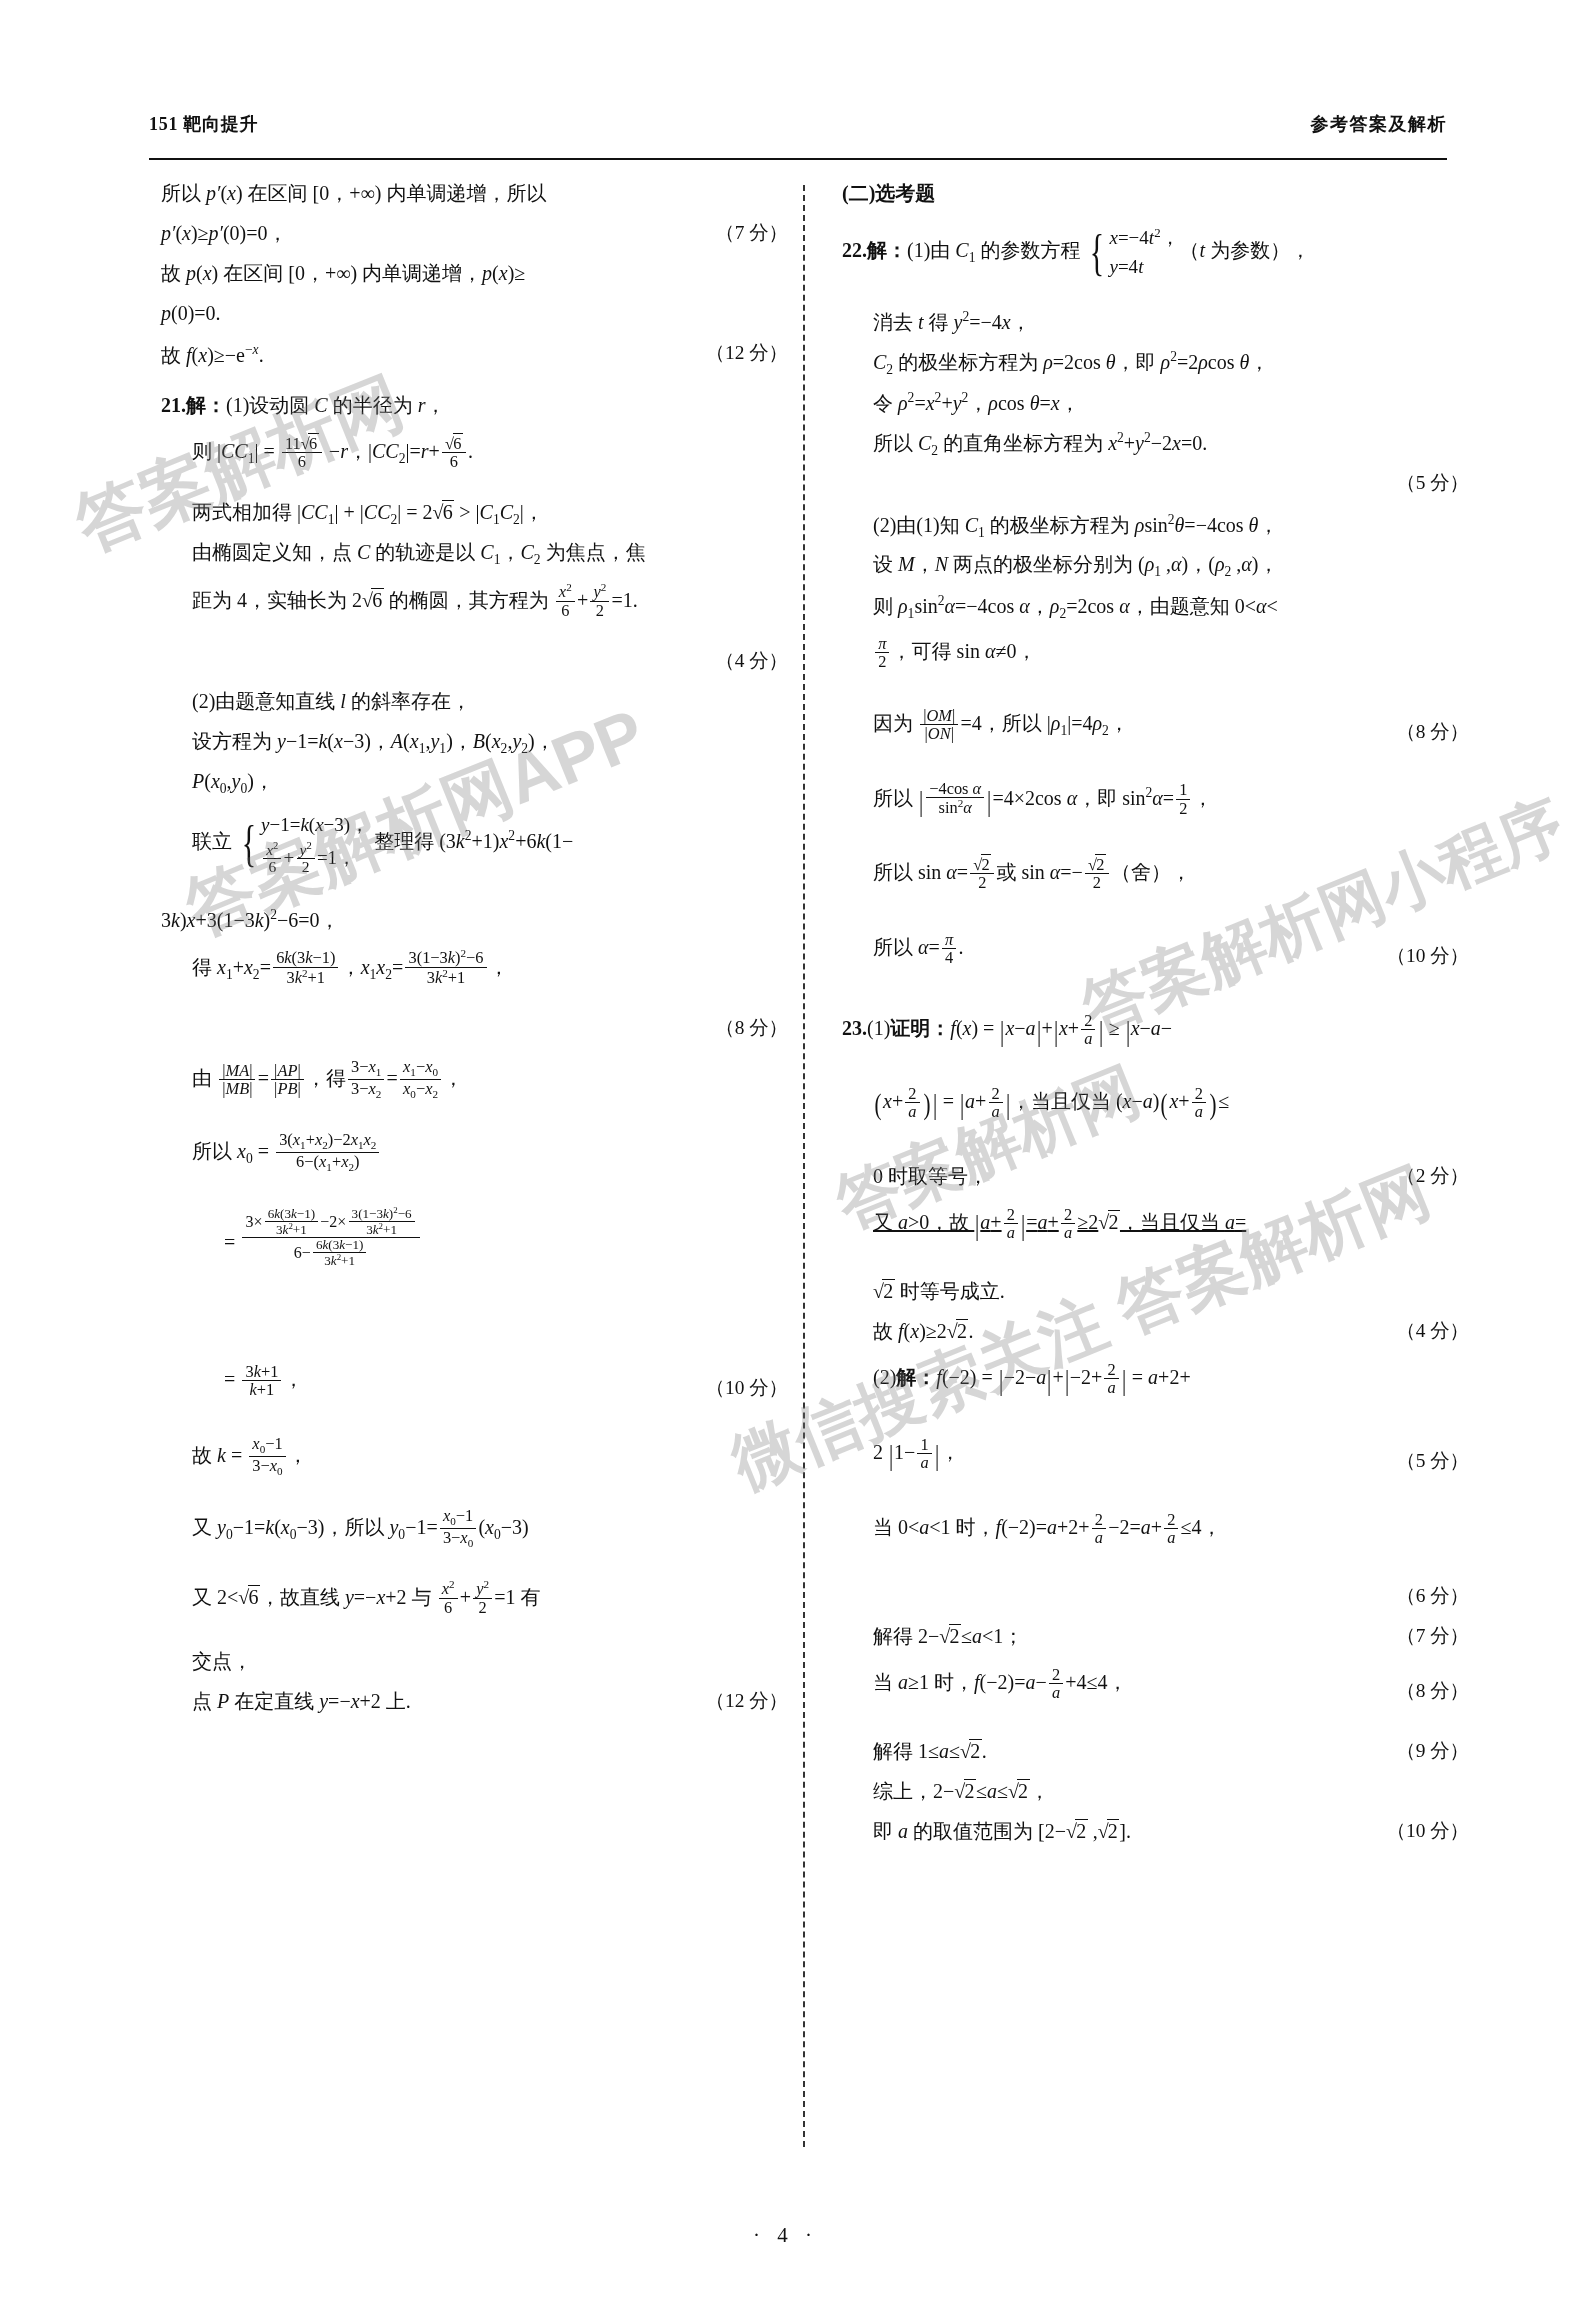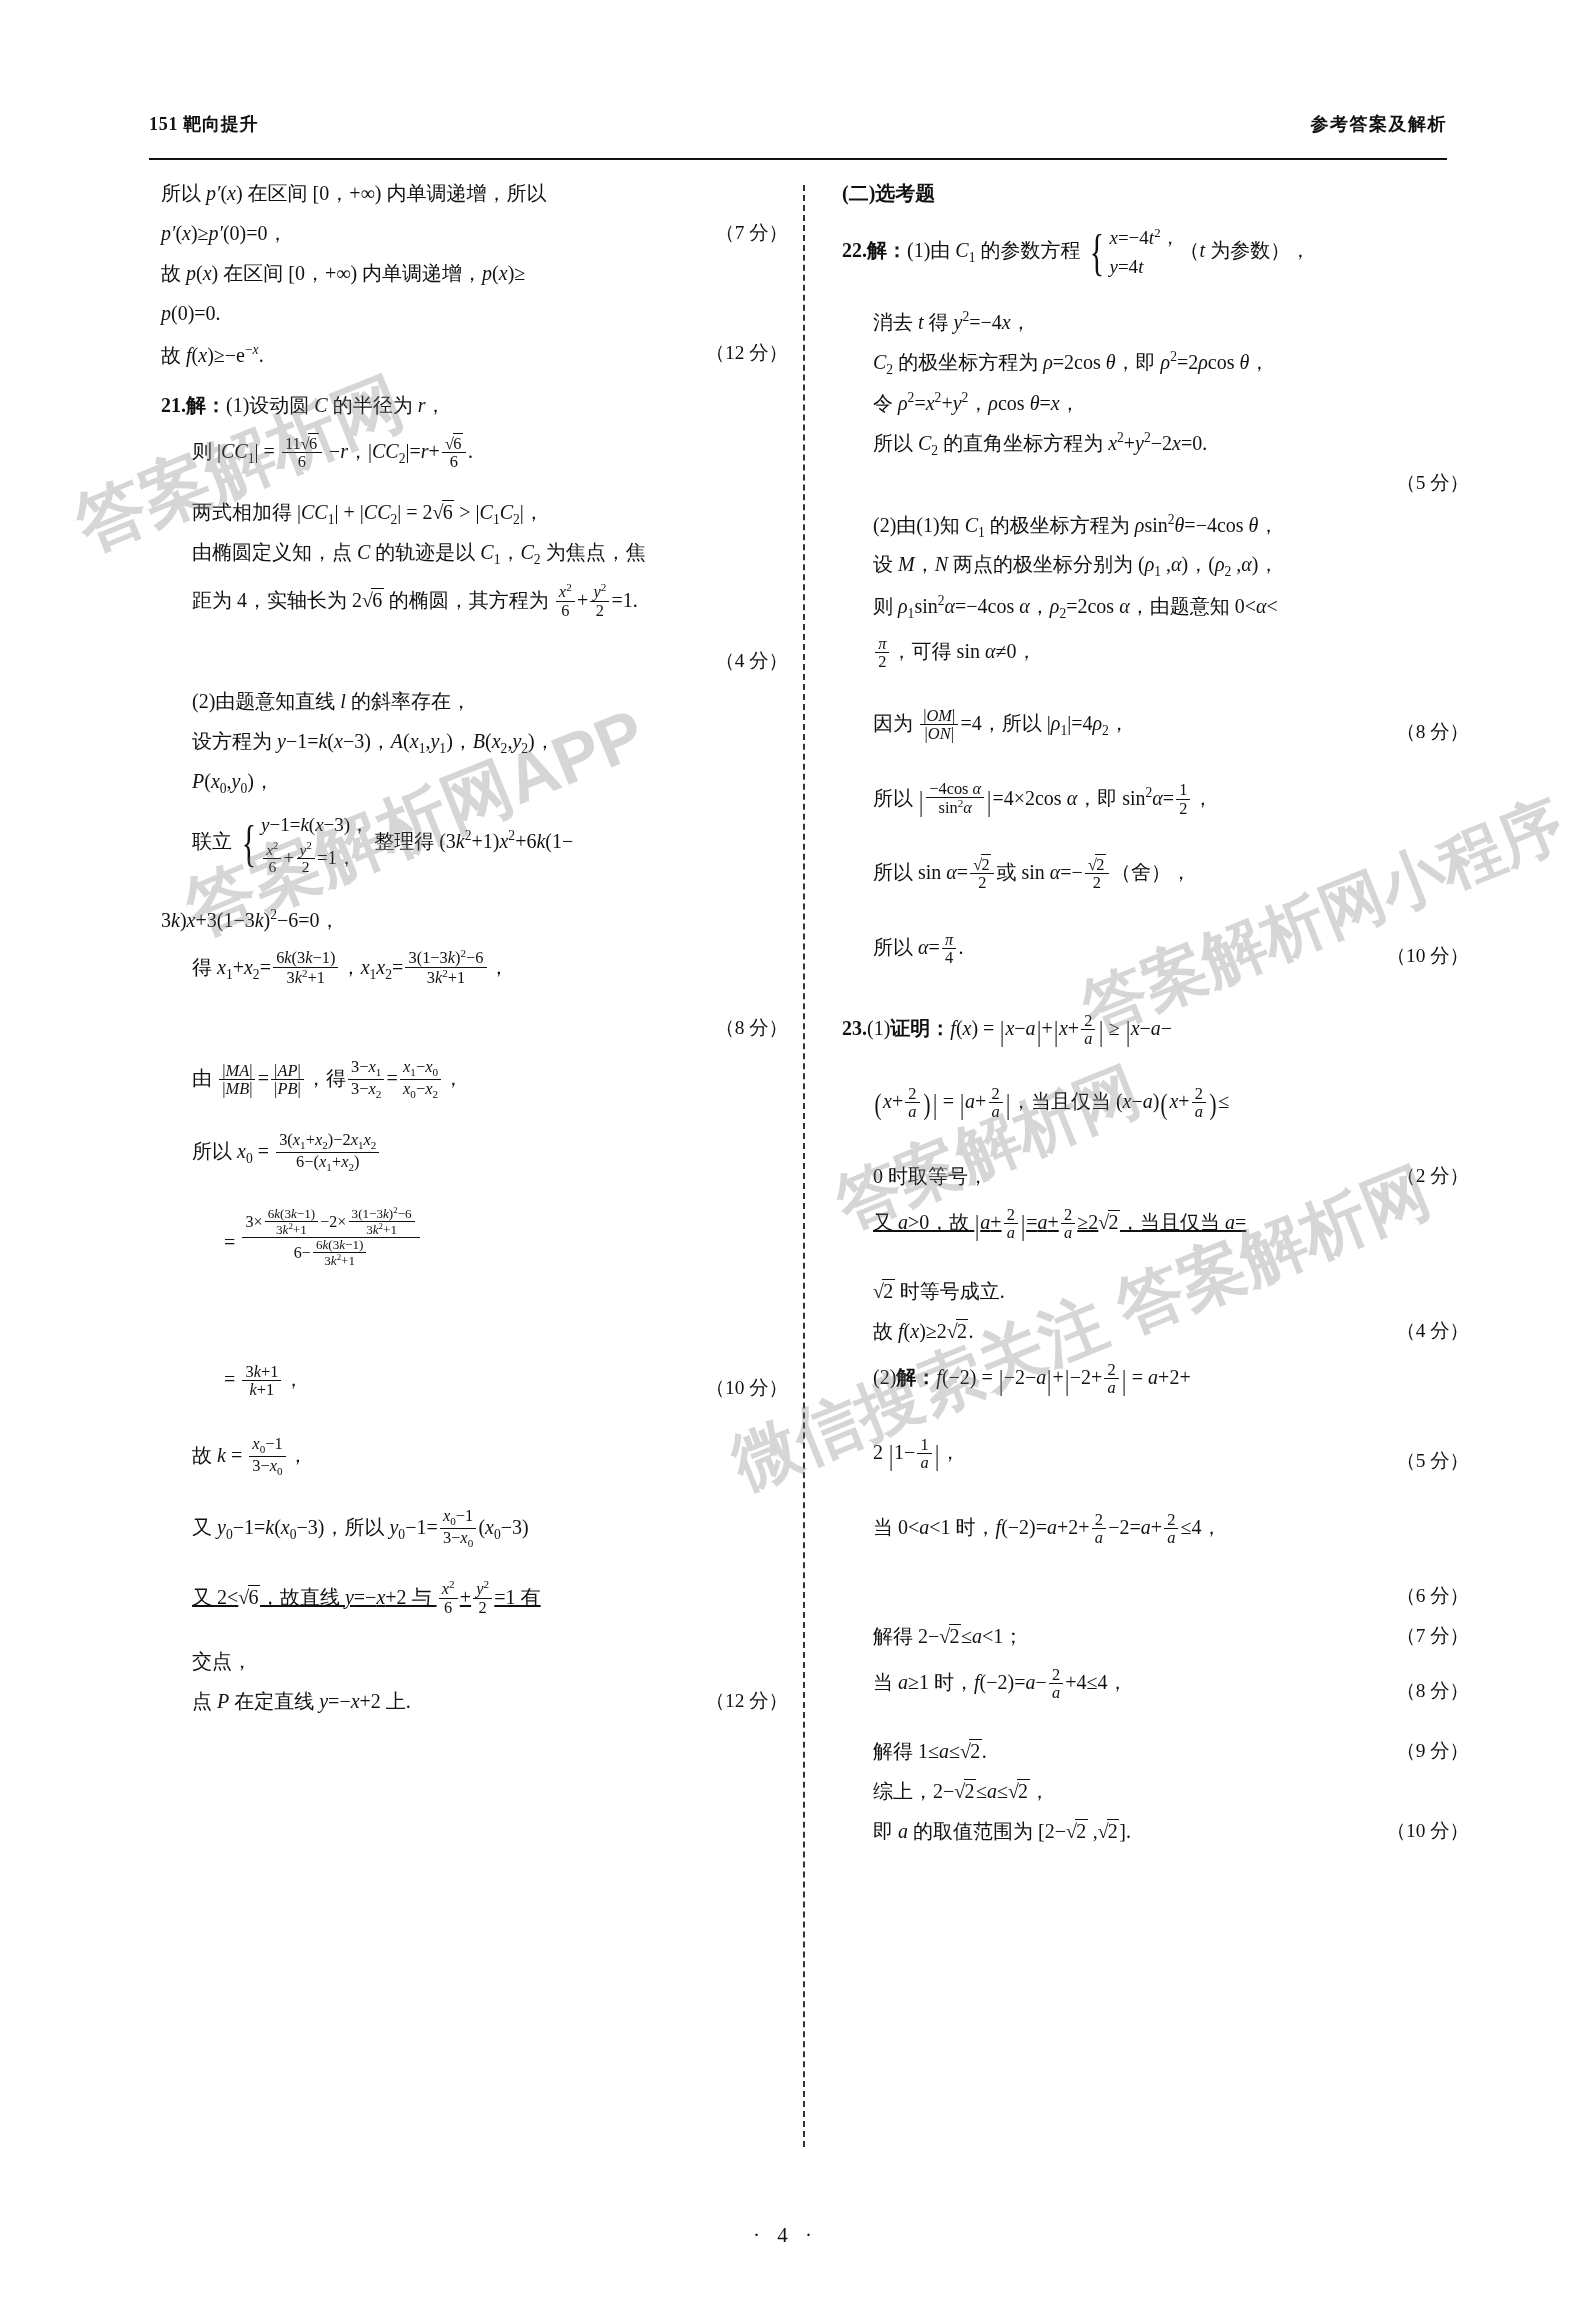--- a/index.html
+++ b/index.html
@@ -245,21 +245,21 @@
 
     <div class="line indent1" style="min-height:57px;">
       故&nbsp;<span class="math">k</span>&nbsp;=&nbsp;<span class="frac"><span class="num"><span class="math">x</span><sub>0</sub>−1</span><span class="den">3−<span class="math">x</span><sub>0</sub></span></span>，
     </div>
 
     <div class="line indent1" style="min-height:57px;">
       又&nbsp;<span class="math">y</span><sub>0</sub>−1=<span class="math">k</span>(<span class="math">x</span><sub>0</sub>−3)，所以&nbsp;<span class="math">y</span><sub>0</sub>−1=<span class="frac"><span class="num"><span class="math">x</span><sub>0</sub>−1</span><span class="den">3−<span class="math">x</span><sub>0</sub></span></span>(<span class="math">x</span><sub>0</sub>−3)
     </div>
 
 
-    <div class="line indent1" style="min-height:57px;text-decoration:underline;">
+    <div class="line indent1" style="min-height:57px;">
       又&nbsp;2&lt;<span class="sqrt">√<span class="rad">6</span></span>，故直线&nbsp;<span class="math">y</span>=−<span class="math">x</span>+2&nbsp;与&nbsp;<span class="frac"><span class="num"><span class="math">x</span><sup>2</sup></span><span class="den">6</span></span>+<span class="frac"><span class="num"><span class="math">y</span><sup>2</sup></span><span class="den">2</span></span>=1&nbsp;有
     </div>
     <div class="line indent1">交点，</div>
     <div class="line indent1">
       点&nbsp;<span class="math">P</span>&nbsp;在定直线&nbsp;<span class="math">y</span>=−<span class="math">x</span>+2&nbsp;上.
       <span class="score">（12 分）</span>
     </div>
   </div>
 
   <div class="col col-right">

